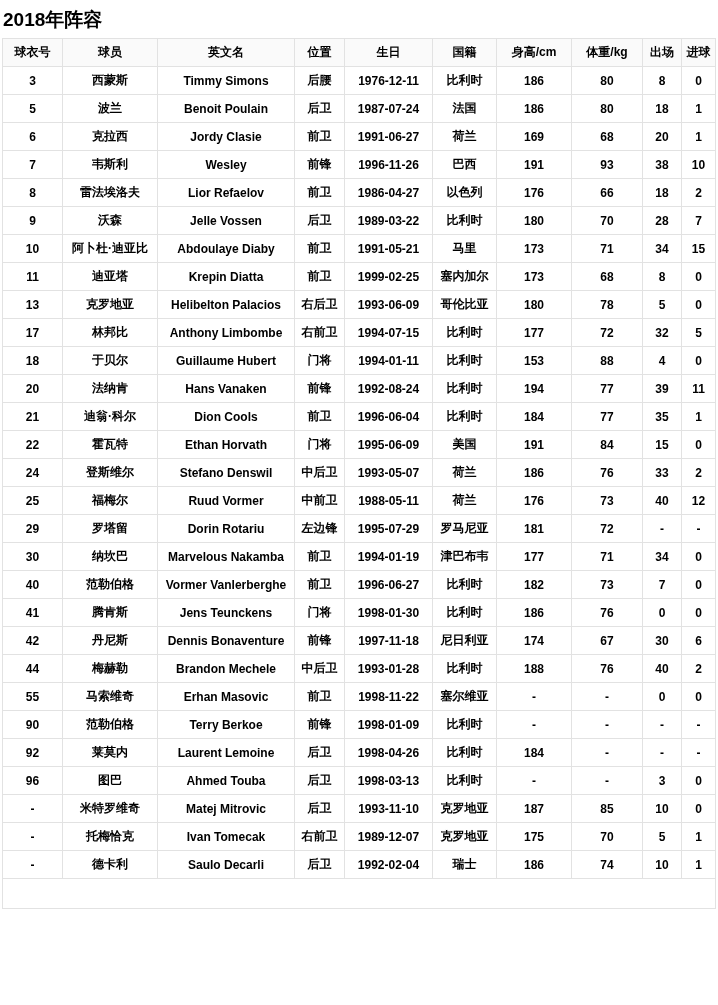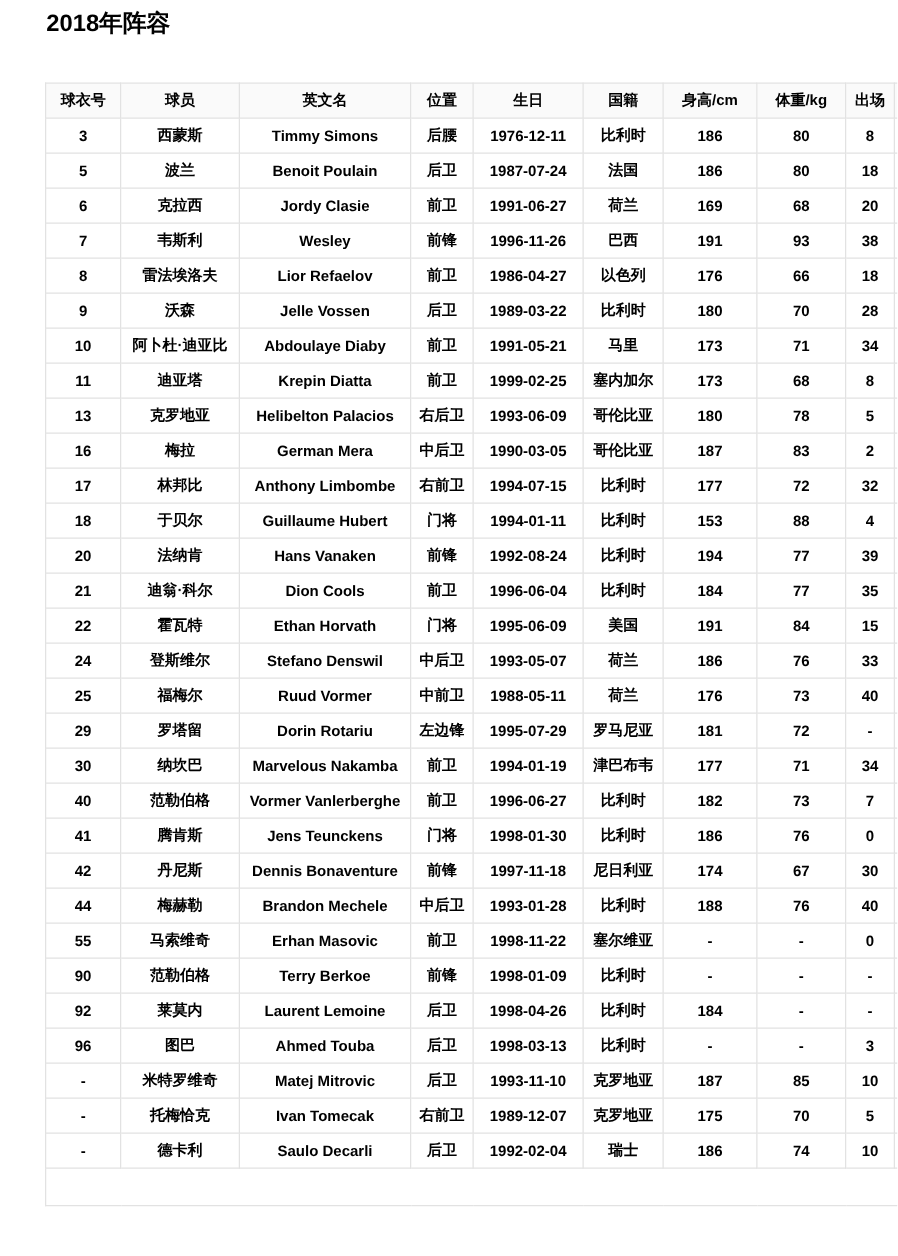--- a/index.html
+++ b/index.html
@@ -8,35 +8,33 @@
     background: #ffffff;
     color: #000000;
     font-family: "Liberation Sans", "DejaVu Sans", sans-serif;
   }
   .page {
     width: 718px;
     height: 1005px;
     box-sizing: border-box;
     overflow: hidden;
     background: #ffffff;
-    padding-left: 34px;
   }
   .page-title {
     font-size: 19px;
     font-weight: bold;
     line-height: 1;
     padding: 10px 0 9px 3px;
     letter-spacing: 0;
   }
   table.squad {
     border-collapse: collapse;
     table-layout: fixed;
     width: 713px;
     margin-left: 2px;
-    margin-top: 28px;
   }
   table.squad th,
   table.squad td {
     border: 1px solid #e2e2e2;
     text-align: center;
     vertical-align: middle;
     font-size: 12px;
     font-weight: bold;
     height: 27px;
     padding: 0 2px;
@@ -187,32 +185,20 @@
           <td>Helibelton Palacios</td>
           <td>右后卫</td>
           <td>1993-06-09</td>
           <td>哥伦比亚</td>
           <td>180</td>
           <td>78</td>
           <td>5</td>
           <td>0</td>
         </tr>
         <tr>
-          <td>16</td>
-          <td>梅拉</td>
-          <td>German Mera</td>
-          <td>中后卫</td>
-          <td>1990-03-05</td>
-          <td>哥伦比亚</td>
-          <td>187</td>
-          <td>83</td>
-          <td>2</td>
-          <td>0</td>
-        </tr>
-        <tr>
           <td>17</td>
           <td>林邦比</td>
           <td>Anthony Limbombe</td>
           <td>右前卫</td>
           <td>1994-07-15</td>
           <td>比利时</td>
           <td>177</td>
           <td>72</td>
           <td>32</td>
           <td>5</td>

